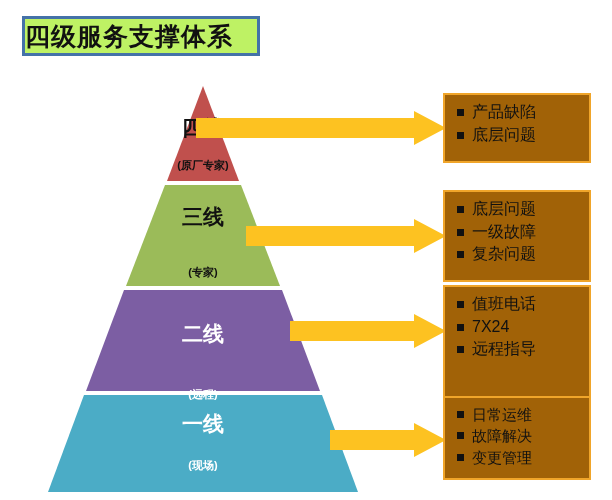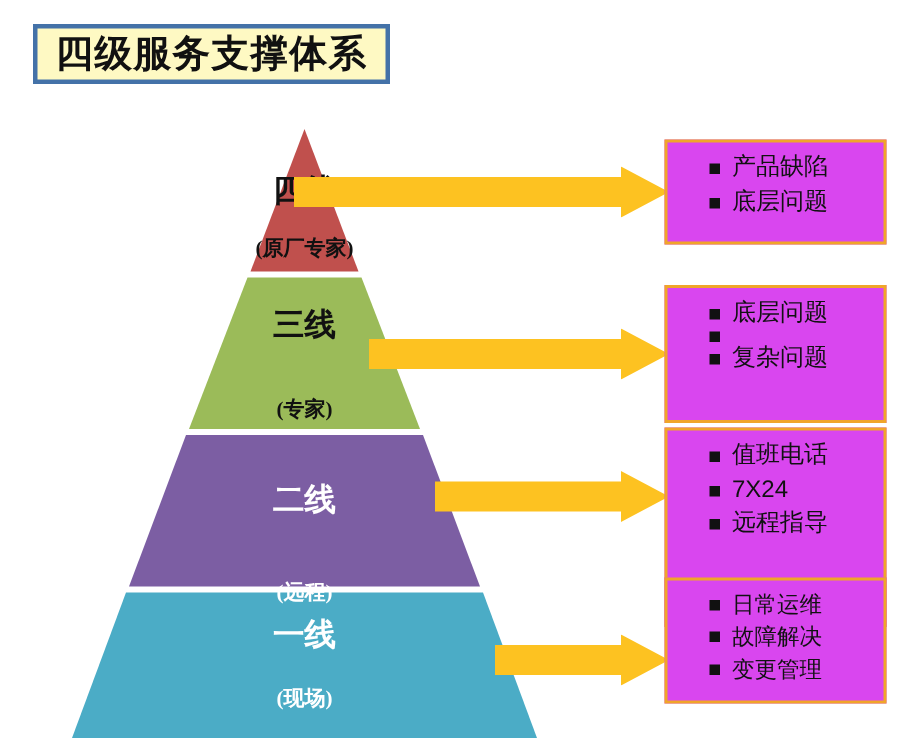--- a/index.html
+++ b/index.html
@@ -10,24 +10,24 @@
     overflow:hidden;
     position:relative;
   }
   #stage{position:absolute;left:0;top:0;width:612px;height:500px;}
 
   
   .title-box{
     position:absolute;
     left:22px;top:16px;
     width:238px;height:40px;
-    background:#fef9c3;
+    background:#bef264;
     border:3px solid #4472a8;
     box-sizing:border-box;
-    display:flex;align-items:center;justify-content:center;
+    display:flex;align-items:center;
   }
   .title-text{
     font-size:25px;
     font-weight:bold;
     color:#111111;
     letter-spacing:1px;
     line-height:1;
   }
 
   
@@ -35,30 +35,30 @@
   .tier-label{
     position:absolute;
     width:100%;
     text-align:center;
     color:#111111;
     font-weight:bold;
     line-height:1.15;
     pointer-events:none;
   }
   .tier-main{font-size:21px;}
-  .tier-sub{font-size:14px;font-family:Liberation Serif, serif;}
+  .tier-sub{font-size:11px;}
   .tier-label.white{color:#ffffff;}
 
   
   .callout{
     position:absolute;
-    background:#d946ef;
+    background:#a16207;
     border:2px solid #f0a52a;
     box-sizing:border-box;
-    padding:6px 10px 6px 28px;
+    padding:6px 10px 6px 12px;
   }
   .callout ul{list-style:none;margin:0;padding:0;}
   .callout li{
     display:flex;align-items:center;
     font-size:16px;color:#111111;
     line-height:1.42;
     white-space:nowrap;
   }
   .bullet{
     display:inline-block;
@@ -138,20 +138,21 @@
   </div>
 
   <div class="callout c2" style="left:443px;top:190px;width:148px;height:92px;">
     <ul>
       <li>
           <span class="bullet"></span>
           <span>底层问题</span>
         </li>
       <li>
           <span class="bullet"></span>
+          <span>一级故障</span>
         </li>
       <li>
           <span class="bullet"></span>
           <span>复杂问题</span>
         </li>
     </ul>
   </div>
 
   <div class="callout c3" style="left:443px;top:285px;width:148px;height:133px;">
     <ul>
@@ -163,21 +164,21 @@
           <span class="bullet"></span>
           <span>7X24</span>
         </li>
       <li>
           <span class="bullet"></span>
           <span>远程指导</span>
         </li>
     </ul>
   </div>
 
-  <div class="callout c4" style="left:443px;top:385px;width:148px;height:84px;">
+  <div class="callout c4" style="left:443px;top:396px;width:148px;height:84px;">
     <ul>
       <li>
           <span class="bullet"></span>
           <span>日常运维</span>
         </li>
       <li>
           <span class="bullet"></span>
           <span>故障解决</span>
         </li>
       <li>

